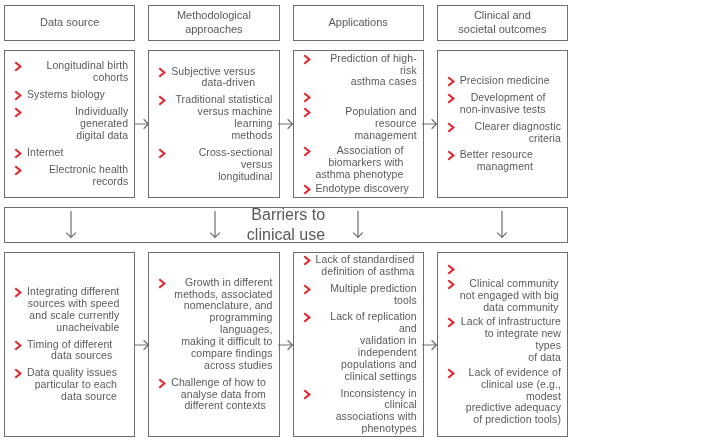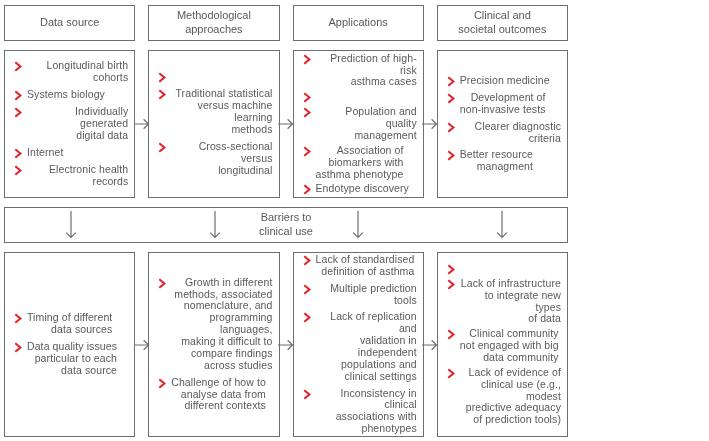--- a/index.html
+++ b/index.html
@@ -73,22 +73,22 @@
     transform:translate(-50%,-50%);
     display:flex;color:var(--arrow-gray);
   }
   .down-arrow.d1{left:11.8%;}
   .down-arrow.d2{left:37.3%;}
   .down-arrow.d3{left:62.9%;}
   .down-arrow.d4{left:88.4%;}
   .barriers-label{
     position:absolute;left:50%;top:50%;
     transform:translate(-50%,-50%);
-    font-size:11px;line-height:1.25;
-    text-align:center;white-space:pre-line;
+    font-size:16px;line-height:1.25;
+    text-align:right;white-space:pre-line;
   }
 </style>
 </head>
 <body>
 
 <div class="page">
 
   <div class="row headers">
     <div class="hbox">Data source</div>
     <div class="hbox">Methodological
@@ -151,20 +151,22 @@
     </div>
     <div class="box">
       <ul class="items">
 
           <li class="item">
             <span class="bullet">
               <svg width="8" height="11" viewBox="0 0 8 11">
                 <path d="M1.3 1.2 L6.4 5.5 L1.3 9.8" fill="none" stroke="#e1232b" stroke-width="2.1"></path>
               </svg>
             </span>
+            <span class="item-text">Subjective versus
+data-driven</span>
           </li>
 
           <li class="item">
             <span class="bullet">
               <svg width="8" height="11" viewBox="0 0 8 11">
                 <path d="M1.3 1.2 L6.4 5.5 L1.3 9.8" fill="none" stroke="#e1232b" stroke-width="2.1"></path>
               </svg>
             </span>
             <span class="item-text">Traditional statistical
 versus machine learning
@@ -202,21 +204,21 @@
               </svg>
             </span>
           </li>
 
           <li class="item">
             <span class="bullet">
               <svg width="8" height="11" viewBox="0 0 8 11">
                 <path d="M1.3 1.2 L6.4 5.5 L1.3 9.8" fill="none" stroke="#e1232b" stroke-width="2.1"></path>
               </svg>
             </span>
-            <span class="item-text">Population and quality
+            <span class="item-text">Population and resource
 management</span>
           </li>
 
           <li class="item">
             <span class="bullet">
               <svg width="8" height="11" viewBox="0 0 8 11">
                 <path d="M1.3 1.2 L6.4 5.5 L1.3 9.8" fill="none" stroke="#e1232b" stroke-width="2.1"></path>
               </svg>
             </span>
             <span class="item-text">Association of
@@ -315,20 +317,31 @@
         <svg width="14" height="28" viewBox="0 0 14 28">
           <path d="M7 0 V26.3 M2.2 21.6 L7 26.5 L11.8 21.6" fill="none" stroke="currentColor" stroke-width="1.2"></path>
         </svg>
       </div>
   </div>
 
   <div class="row bottom-content">
     <div class="box">
       <ul class="items">
 
+          <li class="item">
+            <span class="bullet">
+              <svg width="8" height="11" viewBox="0 0 8 11">
+                <path d="M1.3 1.2 L6.4 5.5 L1.3 9.8" fill="none" stroke="#e1232b" stroke-width="2.1"></path>
+              </svg>
+            </span>
+            <span class="item-text">Integrating different
+sources with speed
+and scale currently
+unacheivable</span>
+          </li>
 
           <li class="item">
             <span class="bullet">
               <svg width="8" height="11" viewBox="0 0 8 11">
                 <path d="M1.3 1.2 L6.4 5.5 L1.3 9.8" fill="none" stroke="#e1232b" stroke-width="2.1"></path>
               </svg>
             </span>
             <span class="item-text">Timing of different
 data sources</span>
           </li>
@@ -431,34 +444,34 @@
               </svg>
             </span>
           </li>
 
           <li class="item">
             <span class="bullet">
               <svg width="8" height="11" viewBox="0 0 8 11">
                 <path d="M1.3 1.2 L6.4 5.5 L1.3 9.8" fill="none" stroke="#e1232b" stroke-width="2.1"></path>
               </svg>
             </span>
+            <span class="item-text">Clinical community
+not engaged with big
+data community</span>
+          </li>
+
+          <li class="item">
+            <span class="bullet">
+              <svg width="8" height="11" viewBox="0 0 8 11">
+                <path d="M1.3 1.2 L6.4 5.5 L1.3 9.8" fill="none" stroke="#e1232b" stroke-width="2.1"></path>
+              </svg>
+            </span>
             <span class="item-text">Lack of infrastructure
 to integrate new types
 of data</span>
-          </li>
-
-          <li class="item">
-            <span class="bullet">
-              <svg width="8" height="11" viewBox="0 0 8 11">
-                <path d="M1.3 1.2 L6.4 5.5 L1.3 9.8" fill="none" stroke="#e1232b" stroke-width="2.1"></path>
-              </svg>
-            </span>
-            <span class="item-text">Clinical community
-not engaged with big
-data community</span>
           </li>
 
           <li class="item">
             <span class="bullet">
               <svg width="8" height="11" viewBox="0 0 8 11">
                 <path d="M1.3 1.2 L6.4 5.5 L1.3 9.8" fill="none" stroke="#e1232b" stroke-width="2.1"></path>
               </svg>
             </span>
             <span class="item-text">Lack of evidence of
 clinical use (e.g., modest

